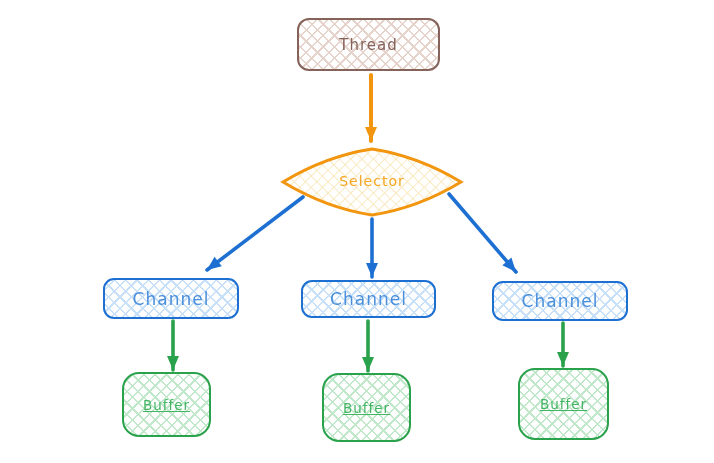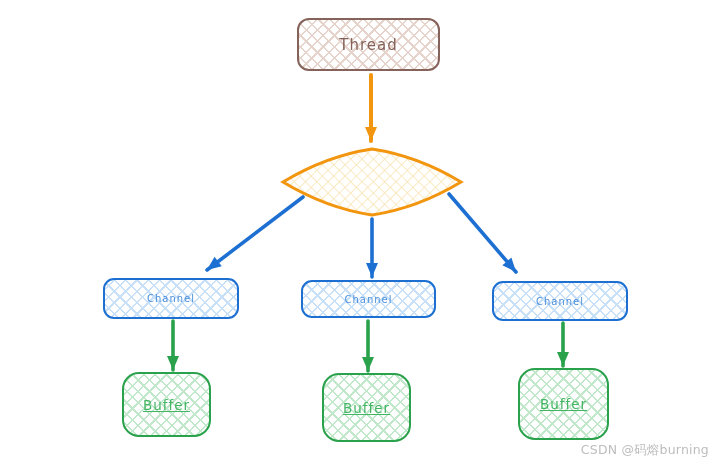--- a/index.html
+++ b/index.html
@@ -29,21 +29,21 @@
     background-image:
       repeating-linear-gradient(45deg,  var(--buffer-hatch) 0 1.6px, transparent 1.6px 8px),
       repeating-linear-gradient(-45deg, var(--buffer-hatch) 0 1.6px, transparent 1.6px 8px);
   }
   .thread {
     left:297px; top:18px; width:143px; height:53px; border-radius:12px;
     border-color:var(--thread-stroke); color:var(--thread-text); font-size:15px;
   }
   .channel {
     border-radius:11px; border-color:var(--channel-stroke);
-    color:var(--channel-text); font-size:10px;
+    color:var(--channel-text); font-size:17px;
   }
   .channel-1 { left:103px; top:278px; width:136px; height:41px; }
   .channel-2 { left:301px; top:280px; width:135px; height:38px; }
   .channel-3 { left:492px; top:281px; width:136px; height:40px; }
   .buffer {
     border-radius:17px; border-color:var(--buffer-stroke);
     color:var(--buffer-text); font-size:13.5px;text-decoration:underline;
   }
   .buffer-1 { left:122px; top:372px; width:89px; height:65px; }
   .buffer-2 { left:322px; top:373px; width:89px; height:69px; }
@@ -101,20 +101,21 @@
 
     <line class="edge edge-green" x1="173" y1="321" x2="173" y2="370" marker-end="url(#ah-green)"></line>
     <line class="edge edge-green" x1="368" y1="321" x2="368" y2="371" marker-end="url(#ah-green)"></line>
     <line class="edge edge-green" x1="563" y1="323" x2="563" y2="366" marker-end="url(#ah-green)"></line>
   </svg>
 
   <div class="node thread hatch-thread">
     <span>Thread</span>
   </div>
 
+  <div class="selector-label">Selector</div>
 
   <div class="node channel channel-1 hatch-channel">
     <span>Channel</span>
   </div>
   <div class="node channel channel-2 hatch-channel">
     <span>Channel</span>
   </div>
   <div class="node channel channel-3 hatch-channel">
     <span>Channel</span>
   </div>
@@ -122,14 +123,13 @@
   <div class="node buffer buffer-1 hatch-buffer">
     <span>Buffer</span>
   </div>
   <div class="node buffer buffer-2 hatch-buffer">
     <span>Buffer</span>
   </div>
   <div class="node buffer buffer-3 hatch-buffer">
     <span>Buffer</span>
   </div>
 
-  <div class="watermark">CSDN @码熔burning</div>
 </div>
 
 </body></html>

